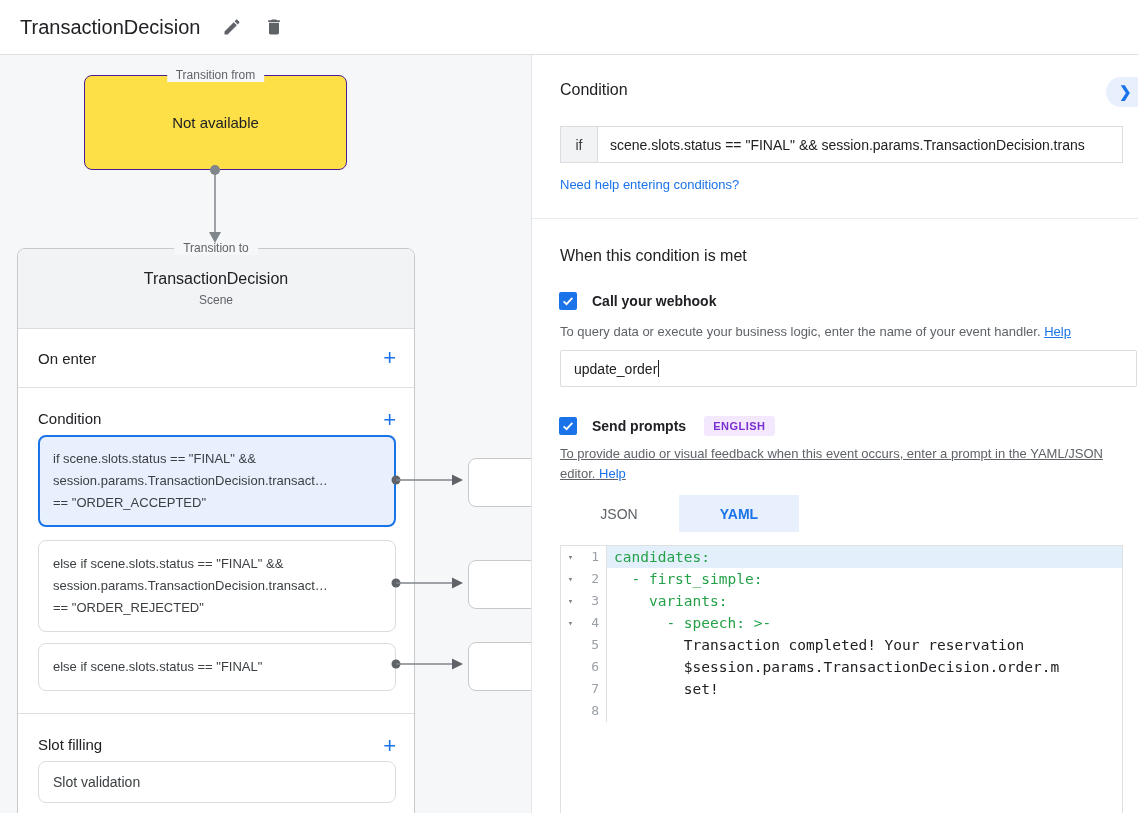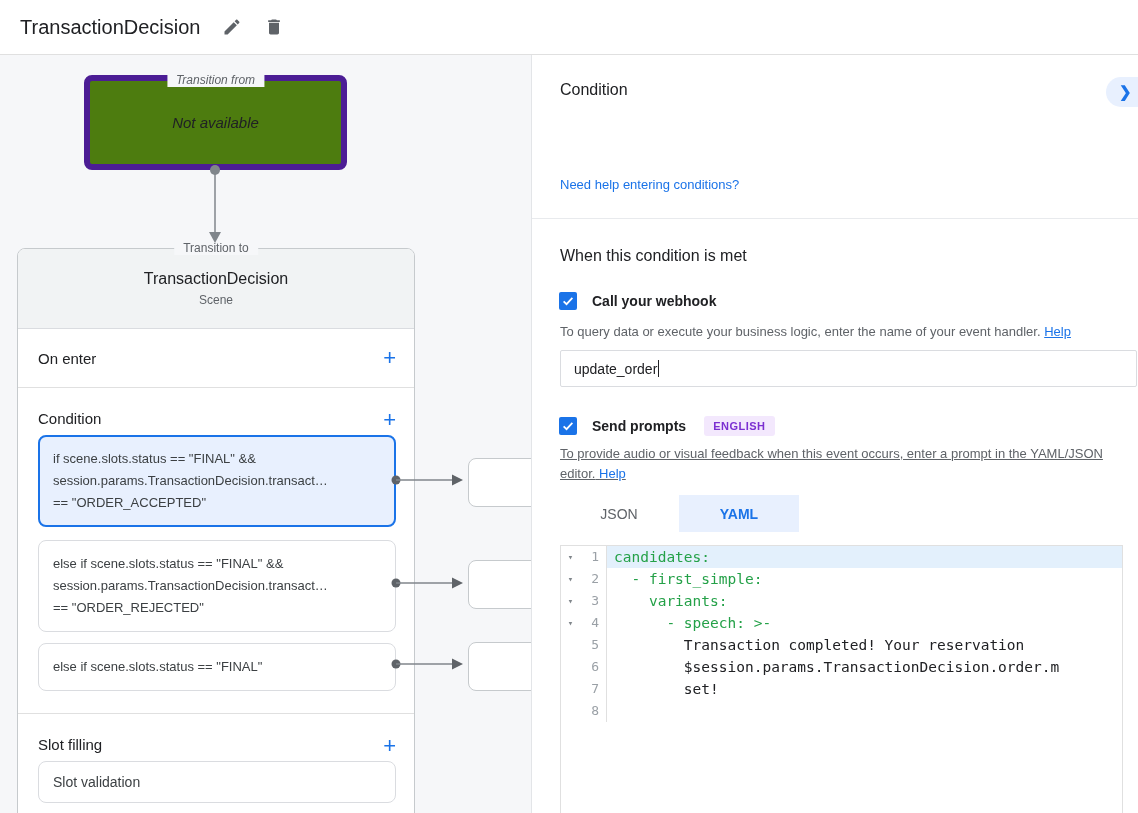--- a/index.html
+++ b/index.html
@@ -13,21 +13,21 @@
   .topbar-icon { width:20px; height:20px; margin-left:22px; cursor:pointer; }
   .topbar-icon svg { width:20px; height:20px; fill:#5f6368; }
   .topbar-actions { margin-left:auto; display:flex; align-items:center; gap:26px; }
   .btn-cancel { color:#1a73e8; font-size:14px; font-weight:bold; cursor:pointer; }
   .btn-save { background:#1a73e8; color:#fff; font-size:14px; font-weight:bold; border:none;
     border-radius:4px; padding:9px 27px; cursor:pointer; }
 
   
   .canvas { position:absolute; left:0; top:55px; width:531px; height:758px; background:#f6f7f9; overflow:hidden; }
 
-  .node { position:absolute; background:#4d7c0f; border:6px solid #4c1d95; border-radius:8px;font-style:italic; }
+  .node { position:absolute; background:#fde047; border:1px solid #4c1d95; border-radius:8px; }
   .node-legend { position:absolute; top:-8px; left:50%; transform:translateX(-50%); background:#f6f7f9;
     padding:0 9px; font-size:12px; color:#5f6368; white-space:nowrap; }
   .from-box { left:84px; top:20px; width:263px; height:95px; display:flex; align-items:center; justify-content:center; }
   .from-box .content { font-size:15px; color:#202124; }
 
   .to-box { left:17px; top:193px; width:398px; height:640px; background:#fff; border:1px solid #c6cacd; border-radius:8px; position:absolute; }
   .tt-header { height:80px; background:#f1f3f4; border-bottom:1px solid #dadce0; border-radius:7px 7px 0 0;
     display:flex; flex-direction:column; align-items:center; justify-content:center; gap:5px; }
   .tt-title { font-size:16px; color:#202124; }
   .tt-sub { font-size:12px; color:#5f6368; }
@@ -178,20 +178,24 @@
   </div>
 </div>
 
 <div class="panel">
 
   <div class="p-title">Condition</div>
   <div class="p-chevron">
     <span>❯</span>
   </div>
 
+  <div class="p-if-row">
+    <div class="p-if-label">if</div>
+    <div class="p-if-input">scene.slots.status == "FINAL" &amp;&amp; session.params.TransactionDecision.trans</div>
+  </div>
 
   <div class="p-help-link link">Need help entering conditions?</div>
 
   <div class="p-divider"></div>
 
   <div class="p-met-title">When this condition is met</div>
 
   <div class="check-row" style="top:237px;">
     <div class="checkbox">
       <svg viewBox="0 0 24 24" width="14" height="14">

